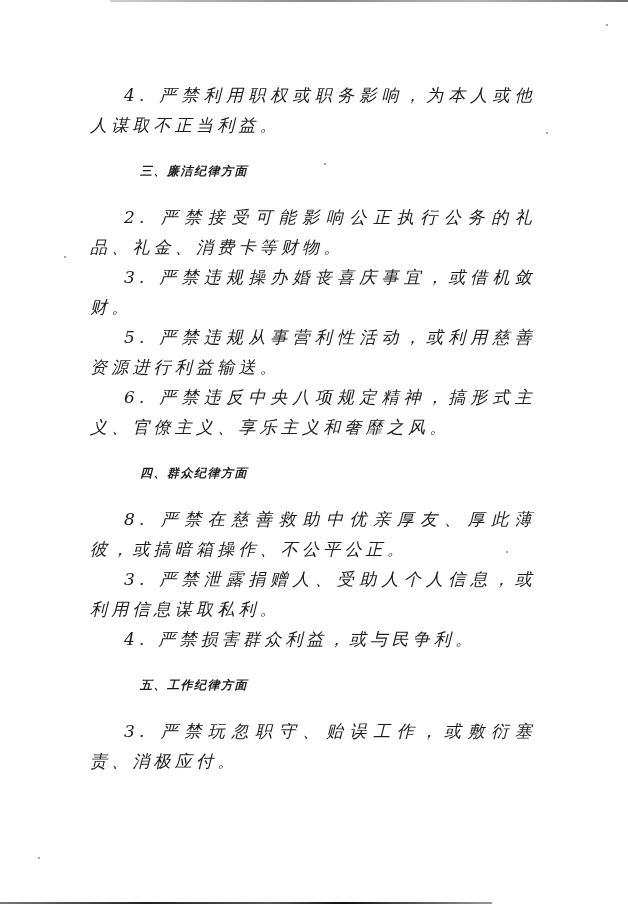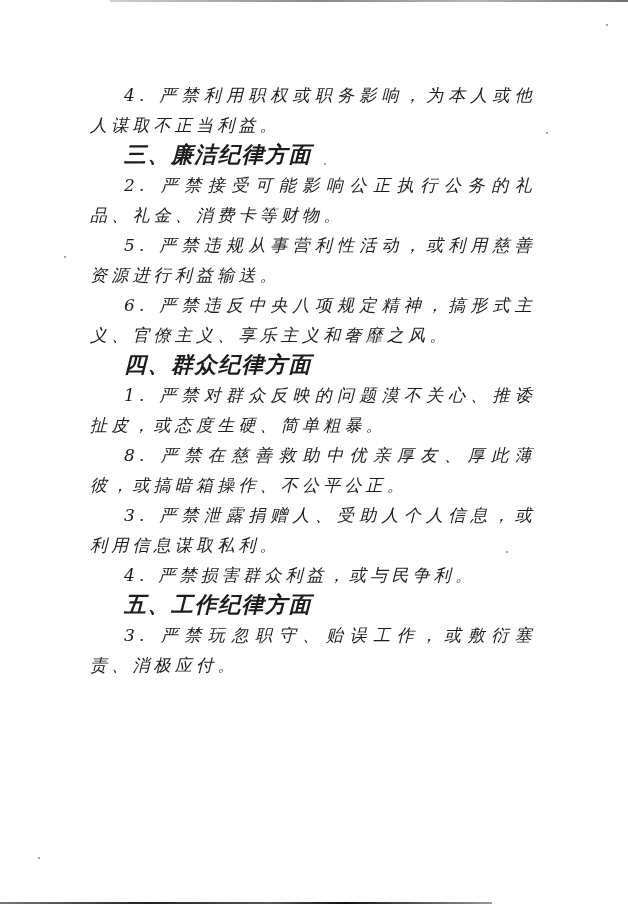--- a/index.html
+++ b/index.html
@@ -48,24 +48,24 @@
     .para {
       margin: 0;
       font-size: 17px;
       line-height: 30px;
       letter-spacing: 4.2px;
       text-align: justify;
       text-indent: 34px;
       word-break: break-all;
     }
     .heading {
-      margin: 0;
+      margin: 16px;
       font-family: "DejaVu Sans", "Liberation Sans", sans-serif;
       font-weight: bold;
-      font-size: 22px;
+      font-size: 12px;
       line-height: 30px;
       letter-spacing: 1.5px;
       text-indent: 34px;
     }
   </style>
 </head>
 <body>
 
 <div class="scan-edge-top"></div>
 
@@ -73,24 +73,24 @@
 <div class="speck" style="left:546px; top:132px;"></div>
 <div class="speck" style="left:324px; top:163px;"></div>
 <div class="speck" style="left:64px; top:256px;"></div>
 <div class="speck" style="left:506px; top:551px;"></div>
 <div class="speck" style="left:38px; top:857px;"></div>
 
 <div class="doc">
   <p class="para">4. 严禁利用职权或职务影响，为本人或他人谋取不正当利益。</p>
   <p class="heading">三、廉洁纪律方面</p>
   <p class="para">2. 严禁接受可能影响公正执行公务的礼品、礼金、消费卡等财物。</p>
+  <p class="para">3. 严禁违规操办婚丧喜庆事宜，或借机敛财。</p>
   <p class="para">5. 严禁违规从事营利性活动，或利用慈善资源进行利益输送。</p>
   <p class="para">6. 严禁违反中央八项规定精神，搞形式主义、官僚主义、享乐主义和奢靡之风。</p>
   <p class="heading">四、群众纪律方面</p>
-  <p class="para">1. 严禁对群众反映的问题漠不关心、推诿扯皮，或态度生硬、简单粗暴。</p>
   <p class="para">8. 严禁在慈善救助中优亲厚友、厚此薄彼，或搞暗箱操作、不公平公正。</p>
   <p class="para">3. 严禁泄露捐赠人、受助人个人信息，或利用信息谋取私利。</p>
   <p class="para">4. 严禁损害群众利益，或与民争利。</p>
   <p class="heading">五、工作纪律方面</p>
   <p class="para">3. 严禁玩忽职守、贻误工作，或敷衍塞责、消极应付。</p>
 </div>
 
 <div class="scan-edge-bottom"></div>
 
 </body></html>

